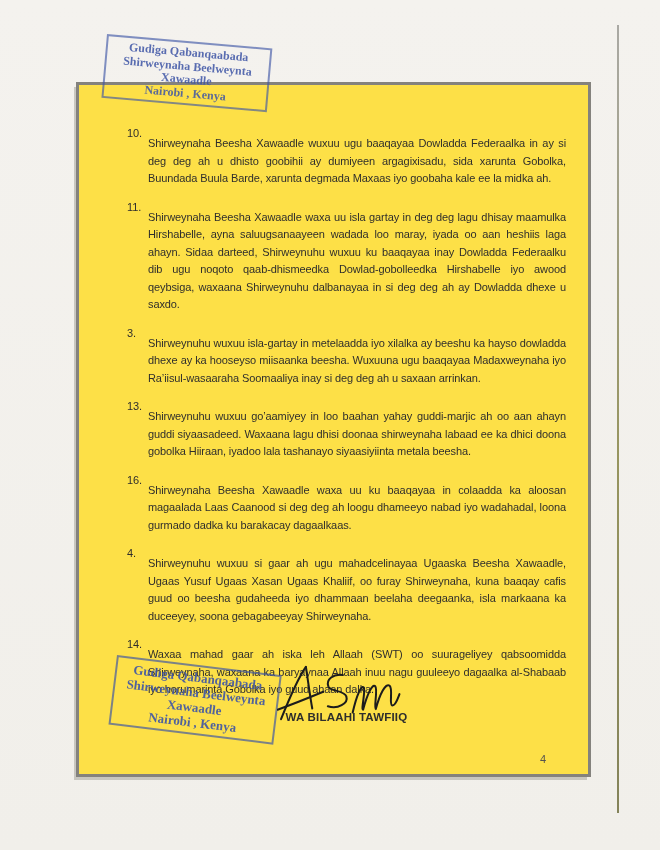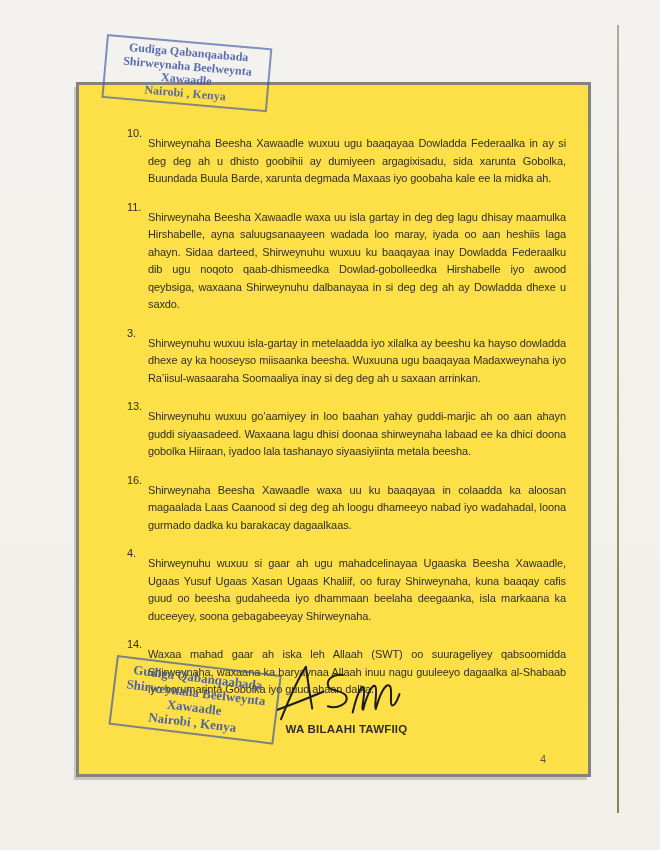--- a/index.html
+++ b/index.html
@@ -21,21 +21,21 @@
     color:#2f2e2c;
   }
   .para{
     display:flex;
     font-size:11px;line-height:17.5px;letter-spacing:-0.1px;
     margin-bottom:11px;
   }
   .pnum{width:21px;flex-shrink:0;}
   .ptext{flex:1;text-align:justify;margin-top:10px;}
   .closing{
-    margin-top:24px;
+    margin-top:12px;
     text-align:center;
     font-weight:bold;
     font-size:11.5px;letter-spacing:0.2px;
     color:#2f2e2c;
   }
   
   .stamp{
     position:absolute;
     border:2px solid rgba(62,85,166,0.75);
     color:#3e55a6;

